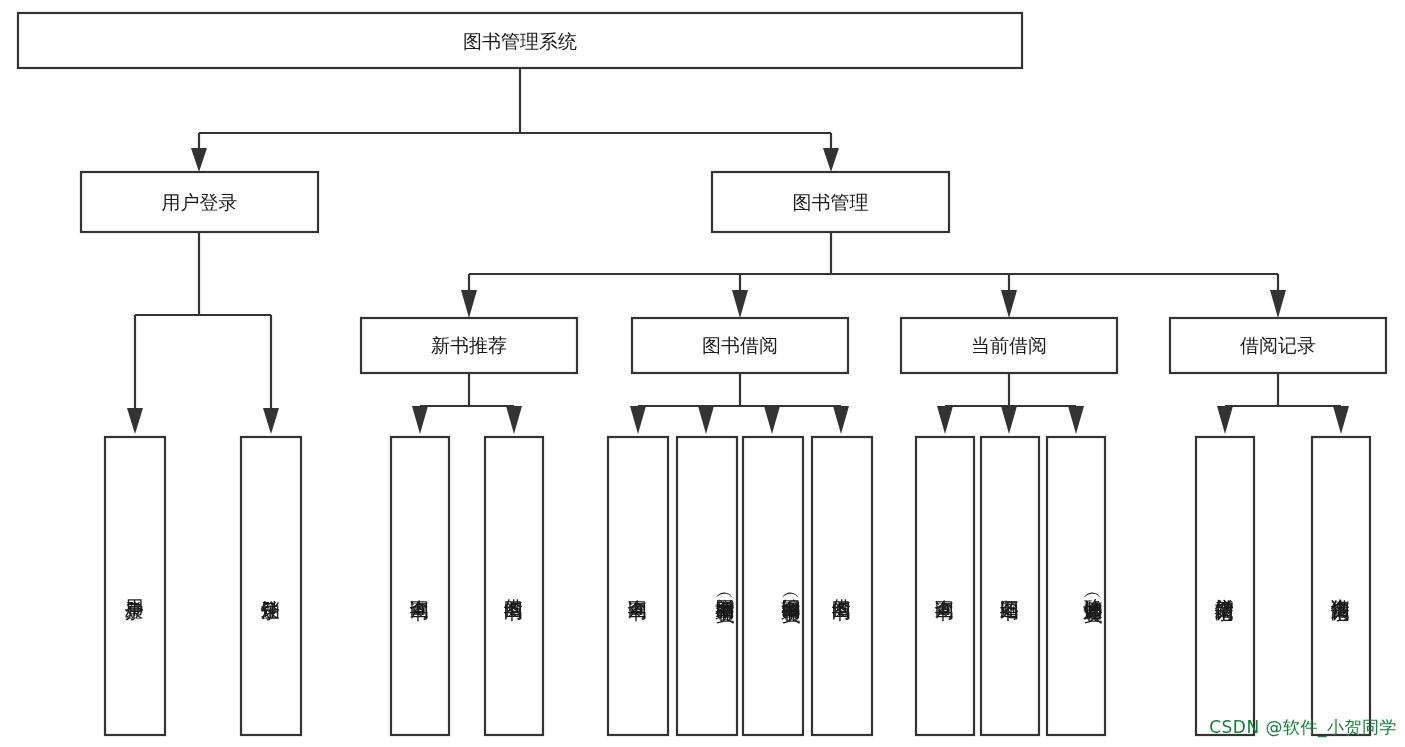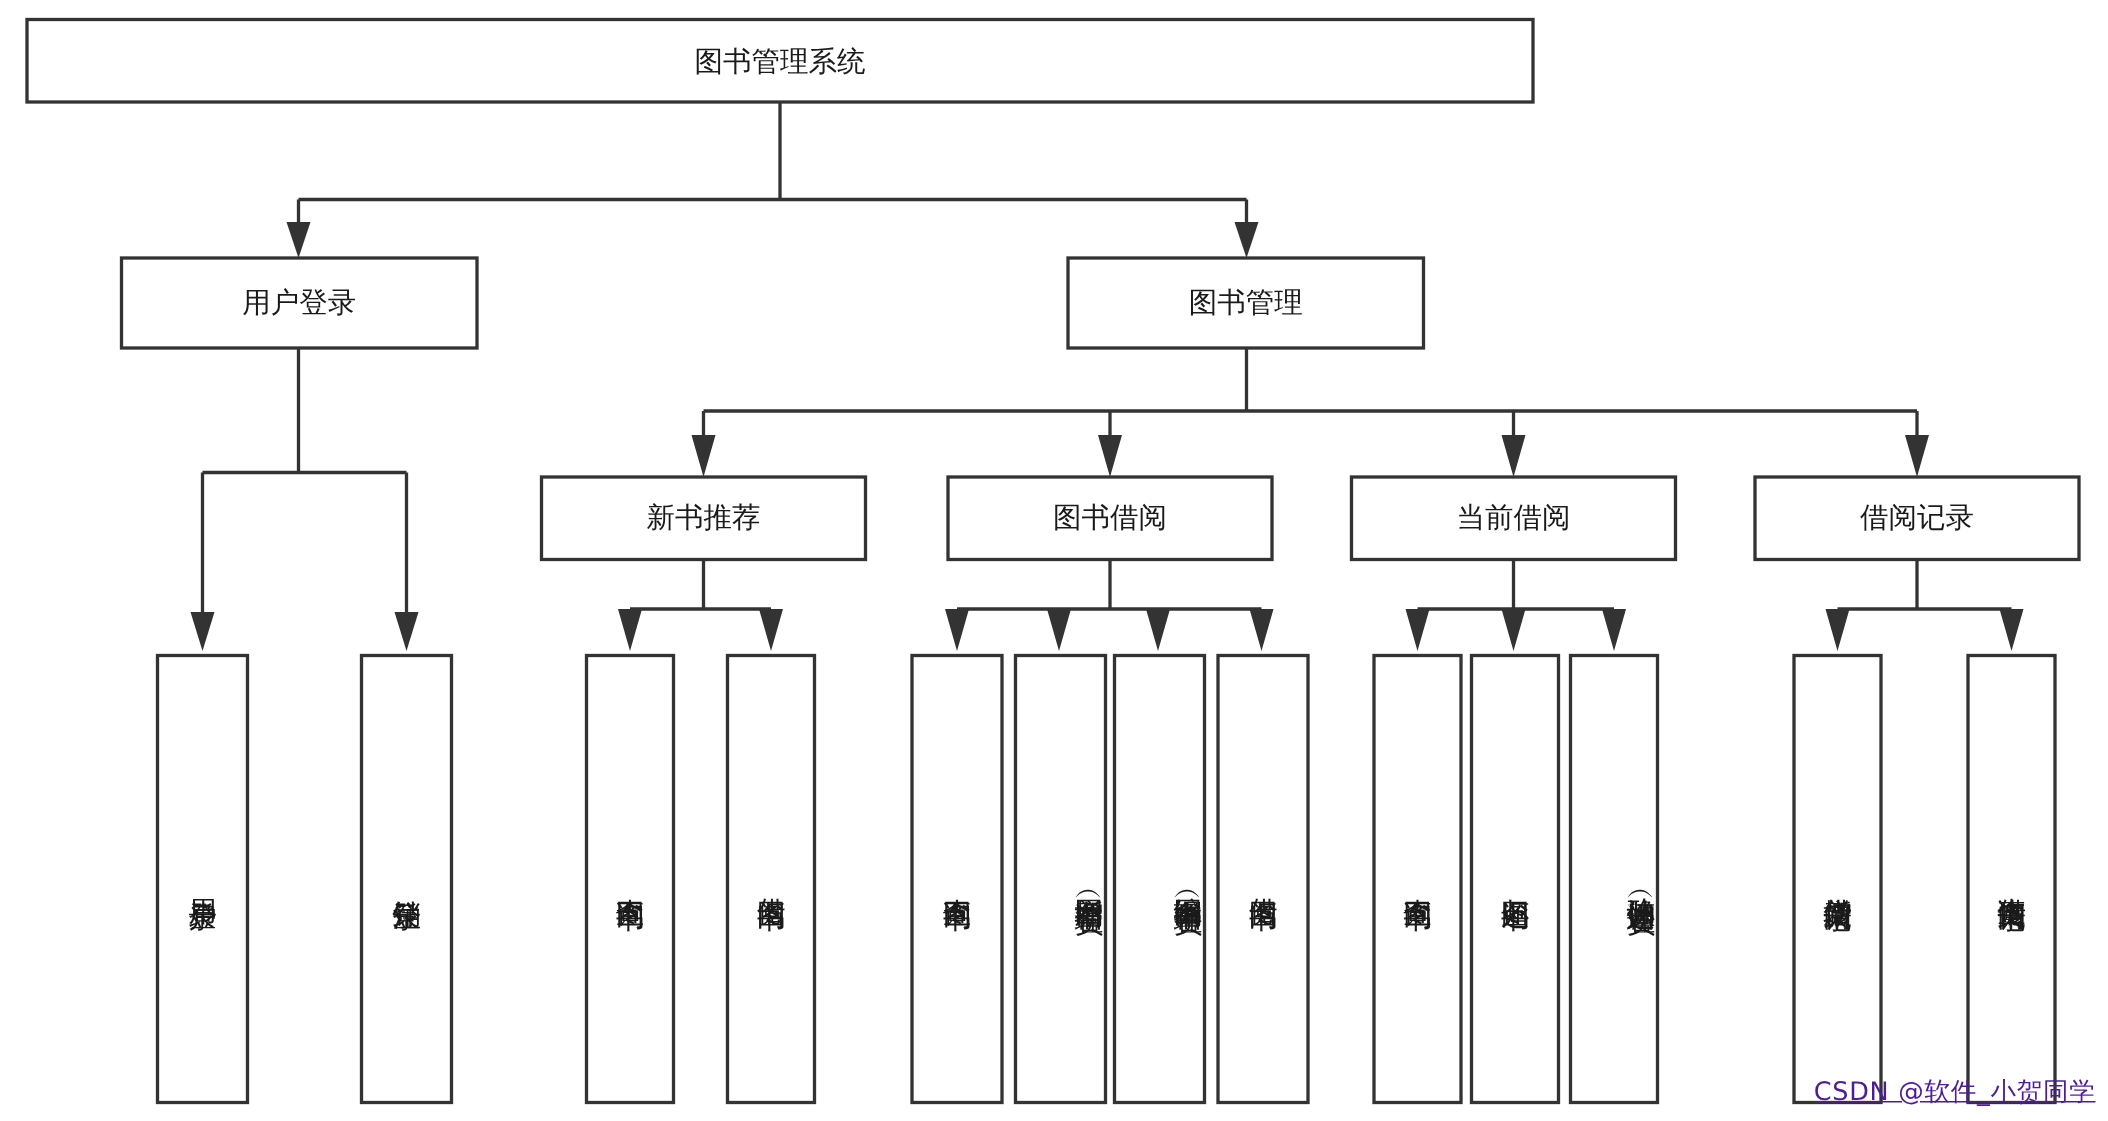--- a/index.html
+++ b/index.html
@@ -61,24 +61,23 @@
     letter-spacing: 1px;
     pointer-events: none;
     box-sizing: border-box;
   }
   .watermark {
     position: absolute;
     right: 8px;
     bottom: 8px;
     font-family: "DejaVu Sans", "Liberation Sans", sans-serif;
     font-size: 17px;
-    color: #4c1d95;
+    color: #15803d;
     white-space: nowrap;
     letter-spacing: 0.5px;
-    text-decoration: underline;
   }
 </style>
 </head>
 <body>
 
 <div id="diagram-root">
 
   <svg id="tree-svg" viewBox="0 0 1405 747">
 
     <g>

